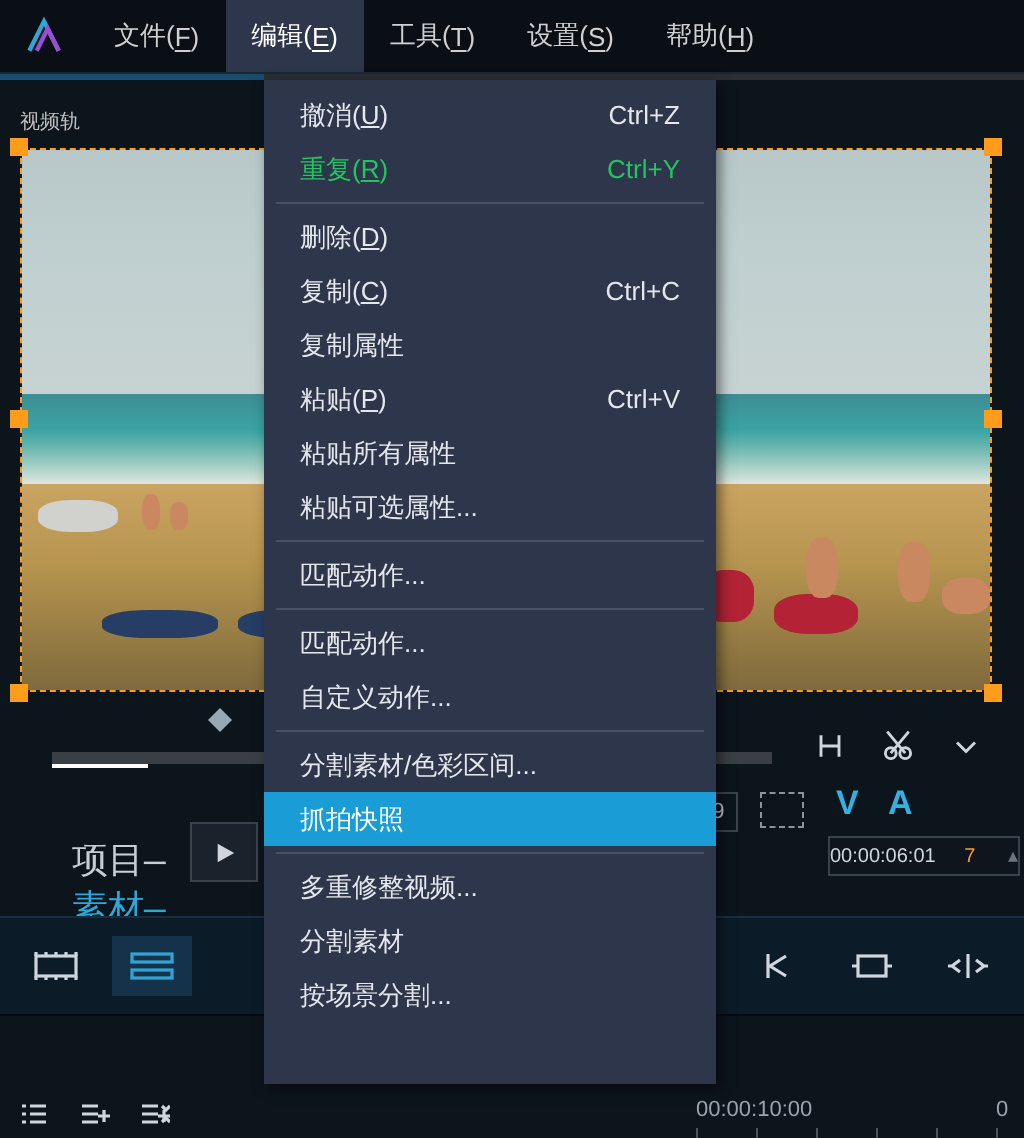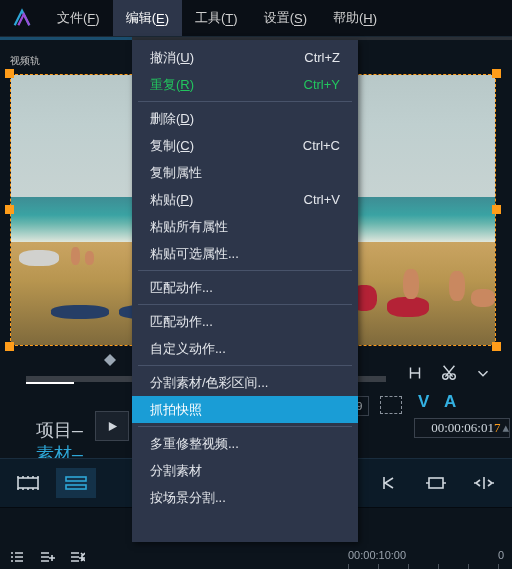--- a/index.html
+++ b/index.html
@@ -43,21 +43,21 @@
 
   .tabs{position:absolute;left:36px;top:378px;font-size:18px;font-family:Liberation Mono, monospace;}
   .tabs .tab{display:inline-block;margin-right:4px;color:#c7cdd4;}
   .tabs .tab.active{color:#2ea7d8;border-bottom:2px solid #1a9dd6;padding-bottom:2px;}
   .playbtn{position:absolute;left:95px;top:371px;width:32px;height:28px;border:1px solid #3a424d;background:#1a222c;display:flex;align-items:center;justify-content:center;}
   .playbtn svg{width:11px;height:11px;fill:#d0d6dc;}
 
   .ratio-box{position:absolute;left:340px;top:356px;height:18px;padding:0 6px;border:1px solid #3a424d;color:#b9c1c8;font-size:11px;display:flex;align-items:center;}
   .dashbox{position:absolute;left:380px;top:356px;width:20px;height:16px;border:1px dashed #8a929c;}
   .va{position:absolute;top:352px;color:#33b1e2;font-size:17px;font-weight:bold;}
-  .timecode{position:absolute;left:414px;top:378px;width:94px;height:18px;border:1px solid #3a424d;background:#0e151d;font-family:Liberation Serif, serif;font-size:13px;color:#cfd6dd;display:flex;align-items:center;justify-content:flex-end;}
+  .timecode{position:absolute;left:414px;top:378px;width:94px;height:18px;border:1px solid #3a424d;background:#0e151d;font-family:Liberation Sans, sans-serif;font-size:10px;color:#cfd6dd;display:flex;align-items:center;justify-content:space-between;}
   .timecode .orange{color:#ff9d1a;}
 
   .strip{position:absolute;left:0;top:418px;right:0;height:48px;background:#0c1b28;border-top:1px solid #1a2d3e;border-bottom:1px solid #050a10;display:flex;align-items:center;}
   .strip .btn{width:40px;height:30px;margin-left:8px;display:flex;align-items:center;justify-content:center;}
   .strip .btn svg{stroke:#cfd6dd;fill:none;stroke-width:1.6;}
   .strip .btn.active svg{stroke:#2ea7d8;}
   .strip .btn.active{background:#143249;}
 
   .ruler{position:absolute;left:0;top:500px;right:0;height:34px;background:#0c141c;display:flex;align-items:center;}
   .ruler .ib2{width:26px;height:26px;display:flex;align-items:center;justify-content:center;margin-left:4px;}

